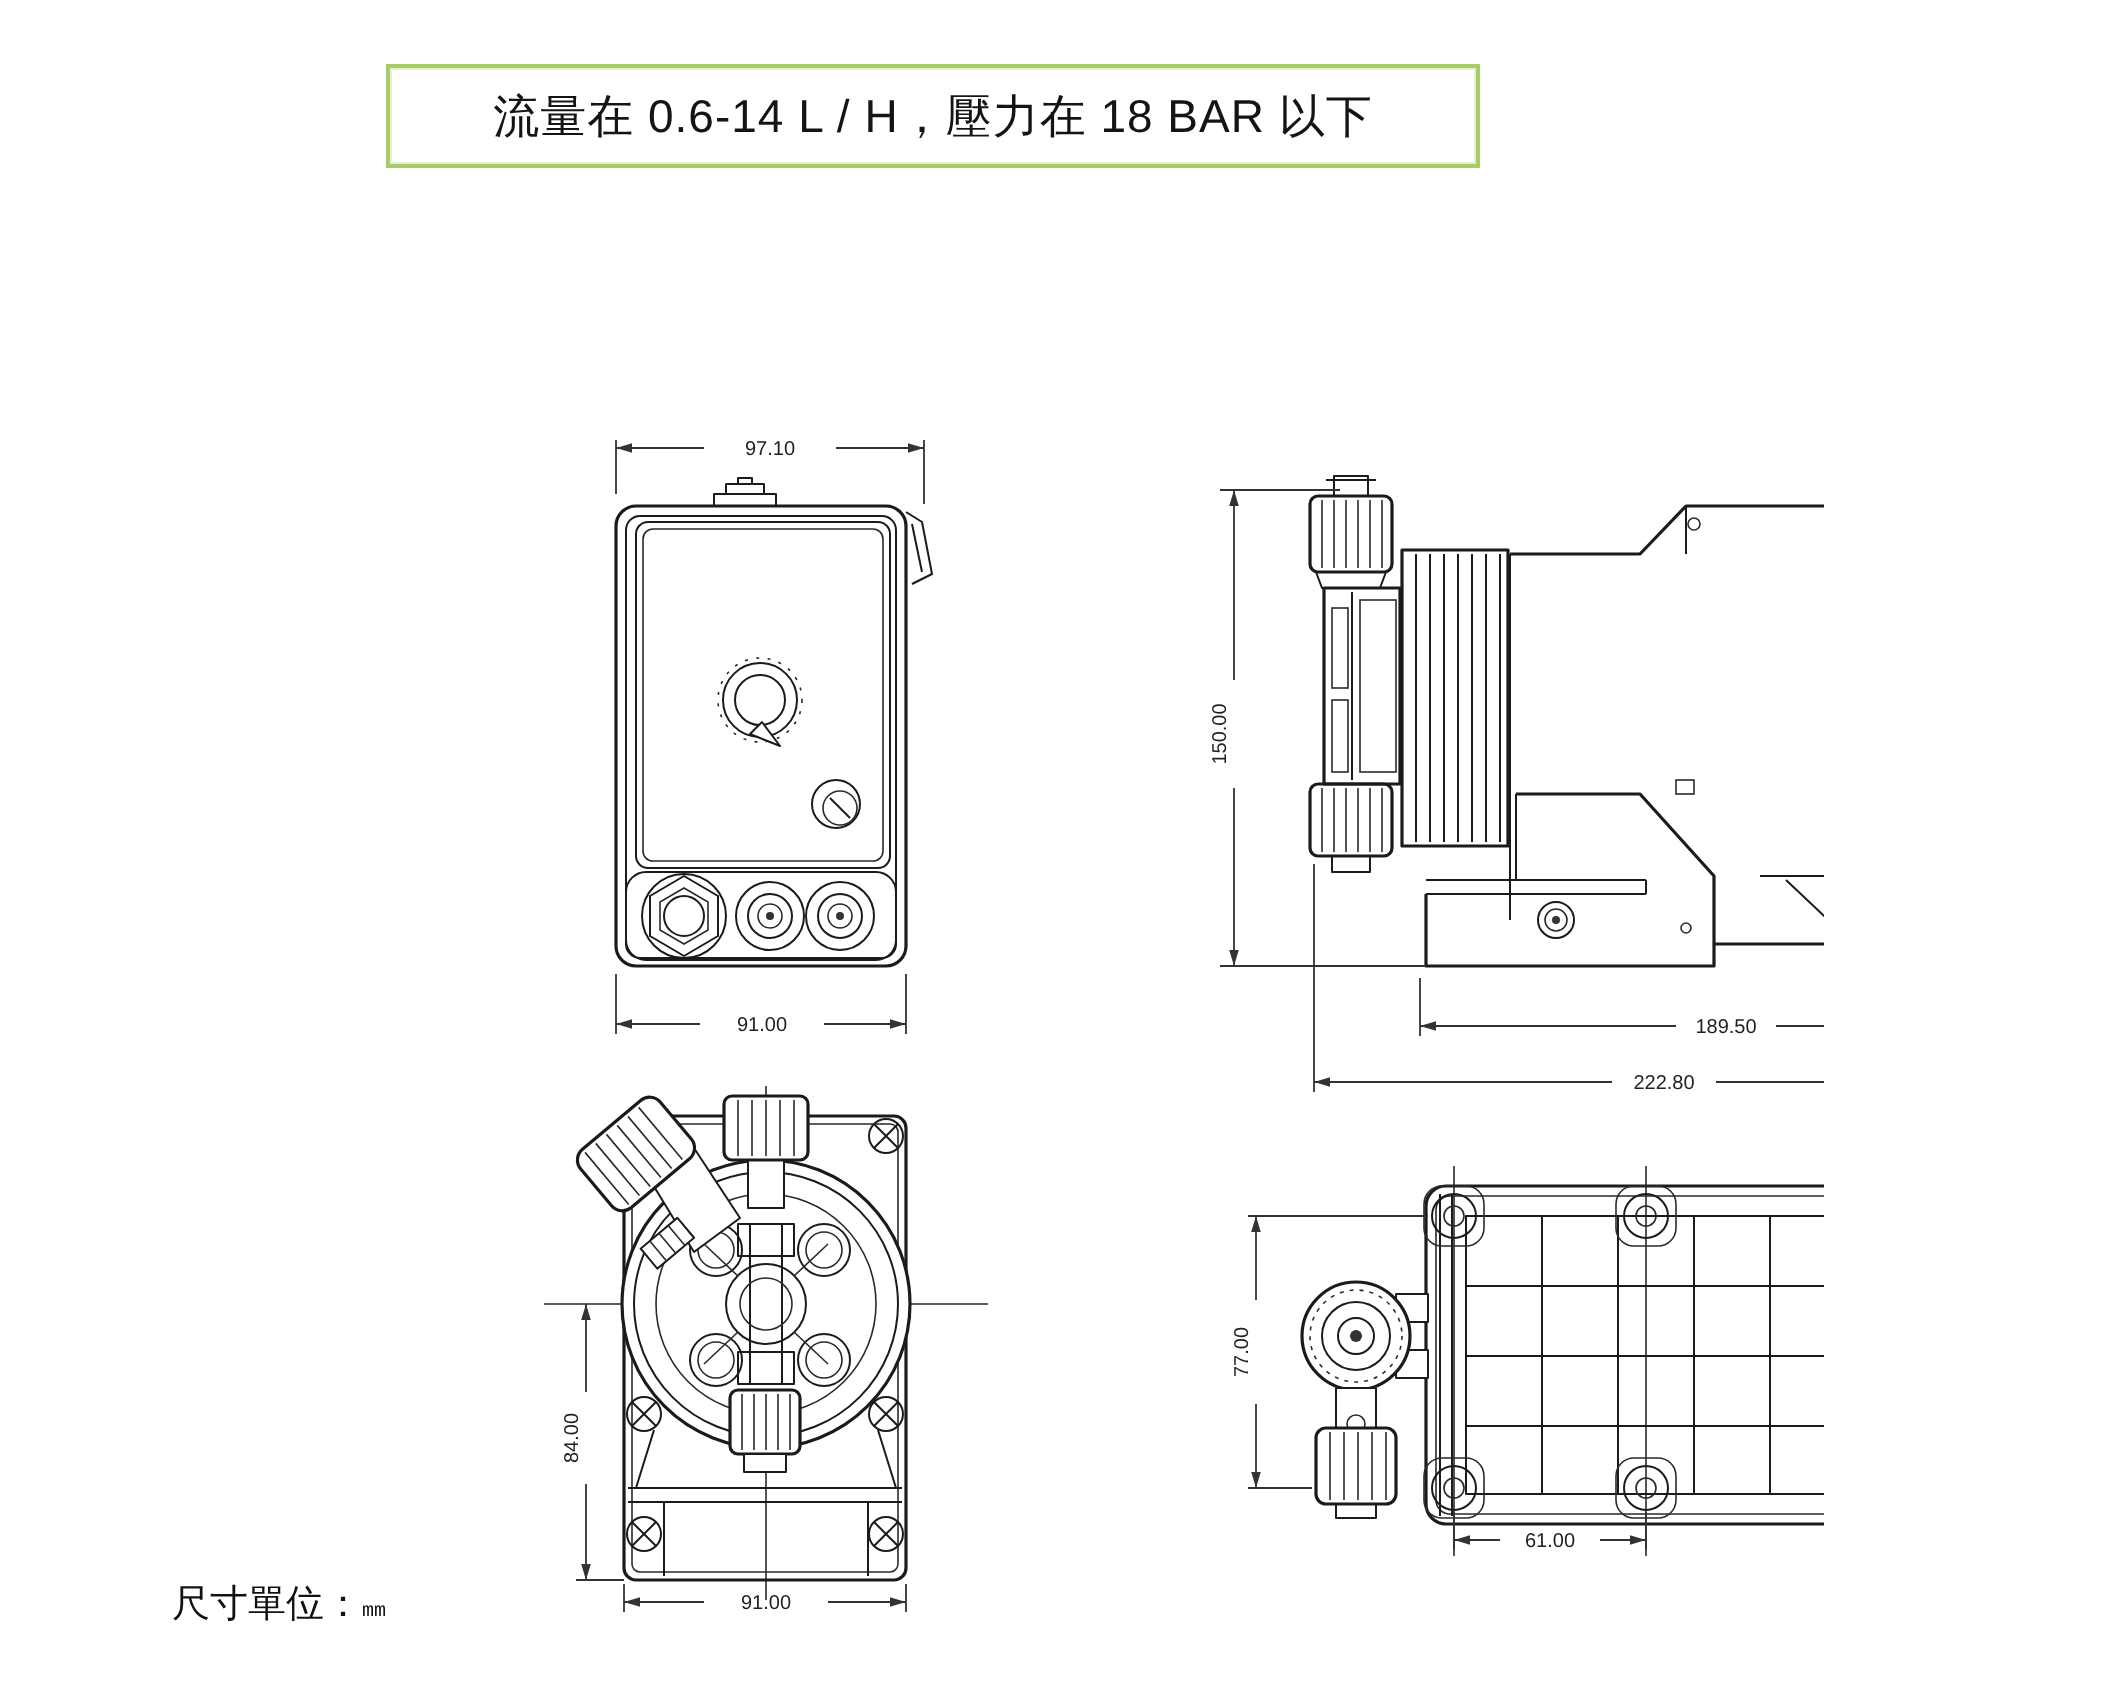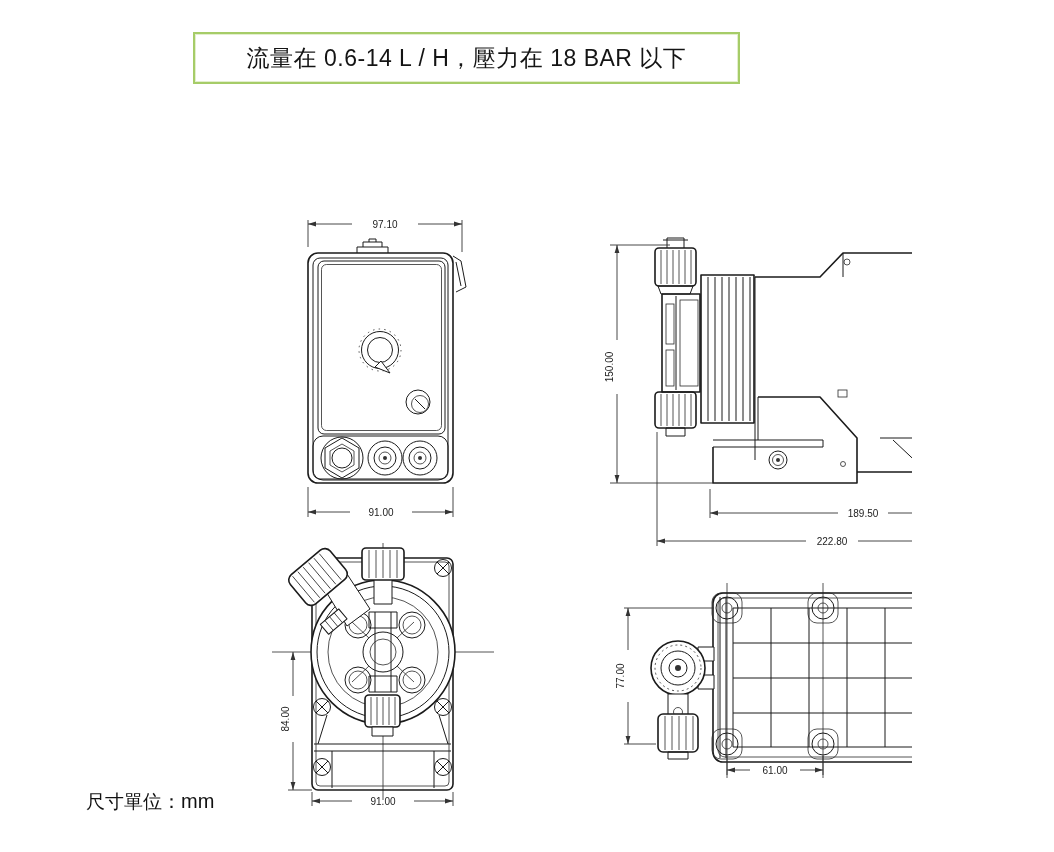--- a/index.html
+++ b/index.html
@@ -4,21 +4,21 @@
 <style>
   html,body{margin:0;padding:0;background:#ffffff;}
   #canvas{position:relative;width:912px;height:852px;background:#ffffff;overflow:hidden;
           font-family:"Liberation Sans",sans-serif;}
   #title-box{position:absolute;left:193px;top:32px;width:543px;height:48px;
              border:2px solid #a6cc68;box-shadow:inset 0 0 0 1px #e3efcd;
              display:flex;align-items:center;justify-content:center;}
   #title-box span{font-size:23px;color:#141414;letter-spacing:.5px;white-space:nowrap;}
   #unit-note{position:absolute;left:86px;top:789px;font-family:"DejaVu Serif",serif;
              font-size:19px;color:#111;}
-  #unit-note .mono{font-family:Liberation Sans, sans-serif;font-size:20px;}
+  #unit-note .mono{font-family:Liberation Mono, monospace;font-size:10px;}
   svg{position:absolute;left:0;top:0;}
   .ol{fill:none;stroke:#1b1b1b;stroke-width:1.6;stroke-linejoin:round;}
   .ln{fill:none;stroke:#1b1b1b;stroke-width:1;stroke-linejoin:round;}
   .thin{fill:none;stroke:#2a2a2a;stroke-width:.8;}
   .dim{fill:none;stroke:#333;stroke-width:.9;}
   .arr{fill:#333;stroke:none;}
   .dark{fill:#1e1e1e;stroke:#1e1e1e;}
   .wslit{stroke:#fff;stroke-width:1;}
   .dimtext{font-family:"Liberation Sans",sans-serif;font-size:10px;fill:#222;}
   .wfill{fill:#fff;}

